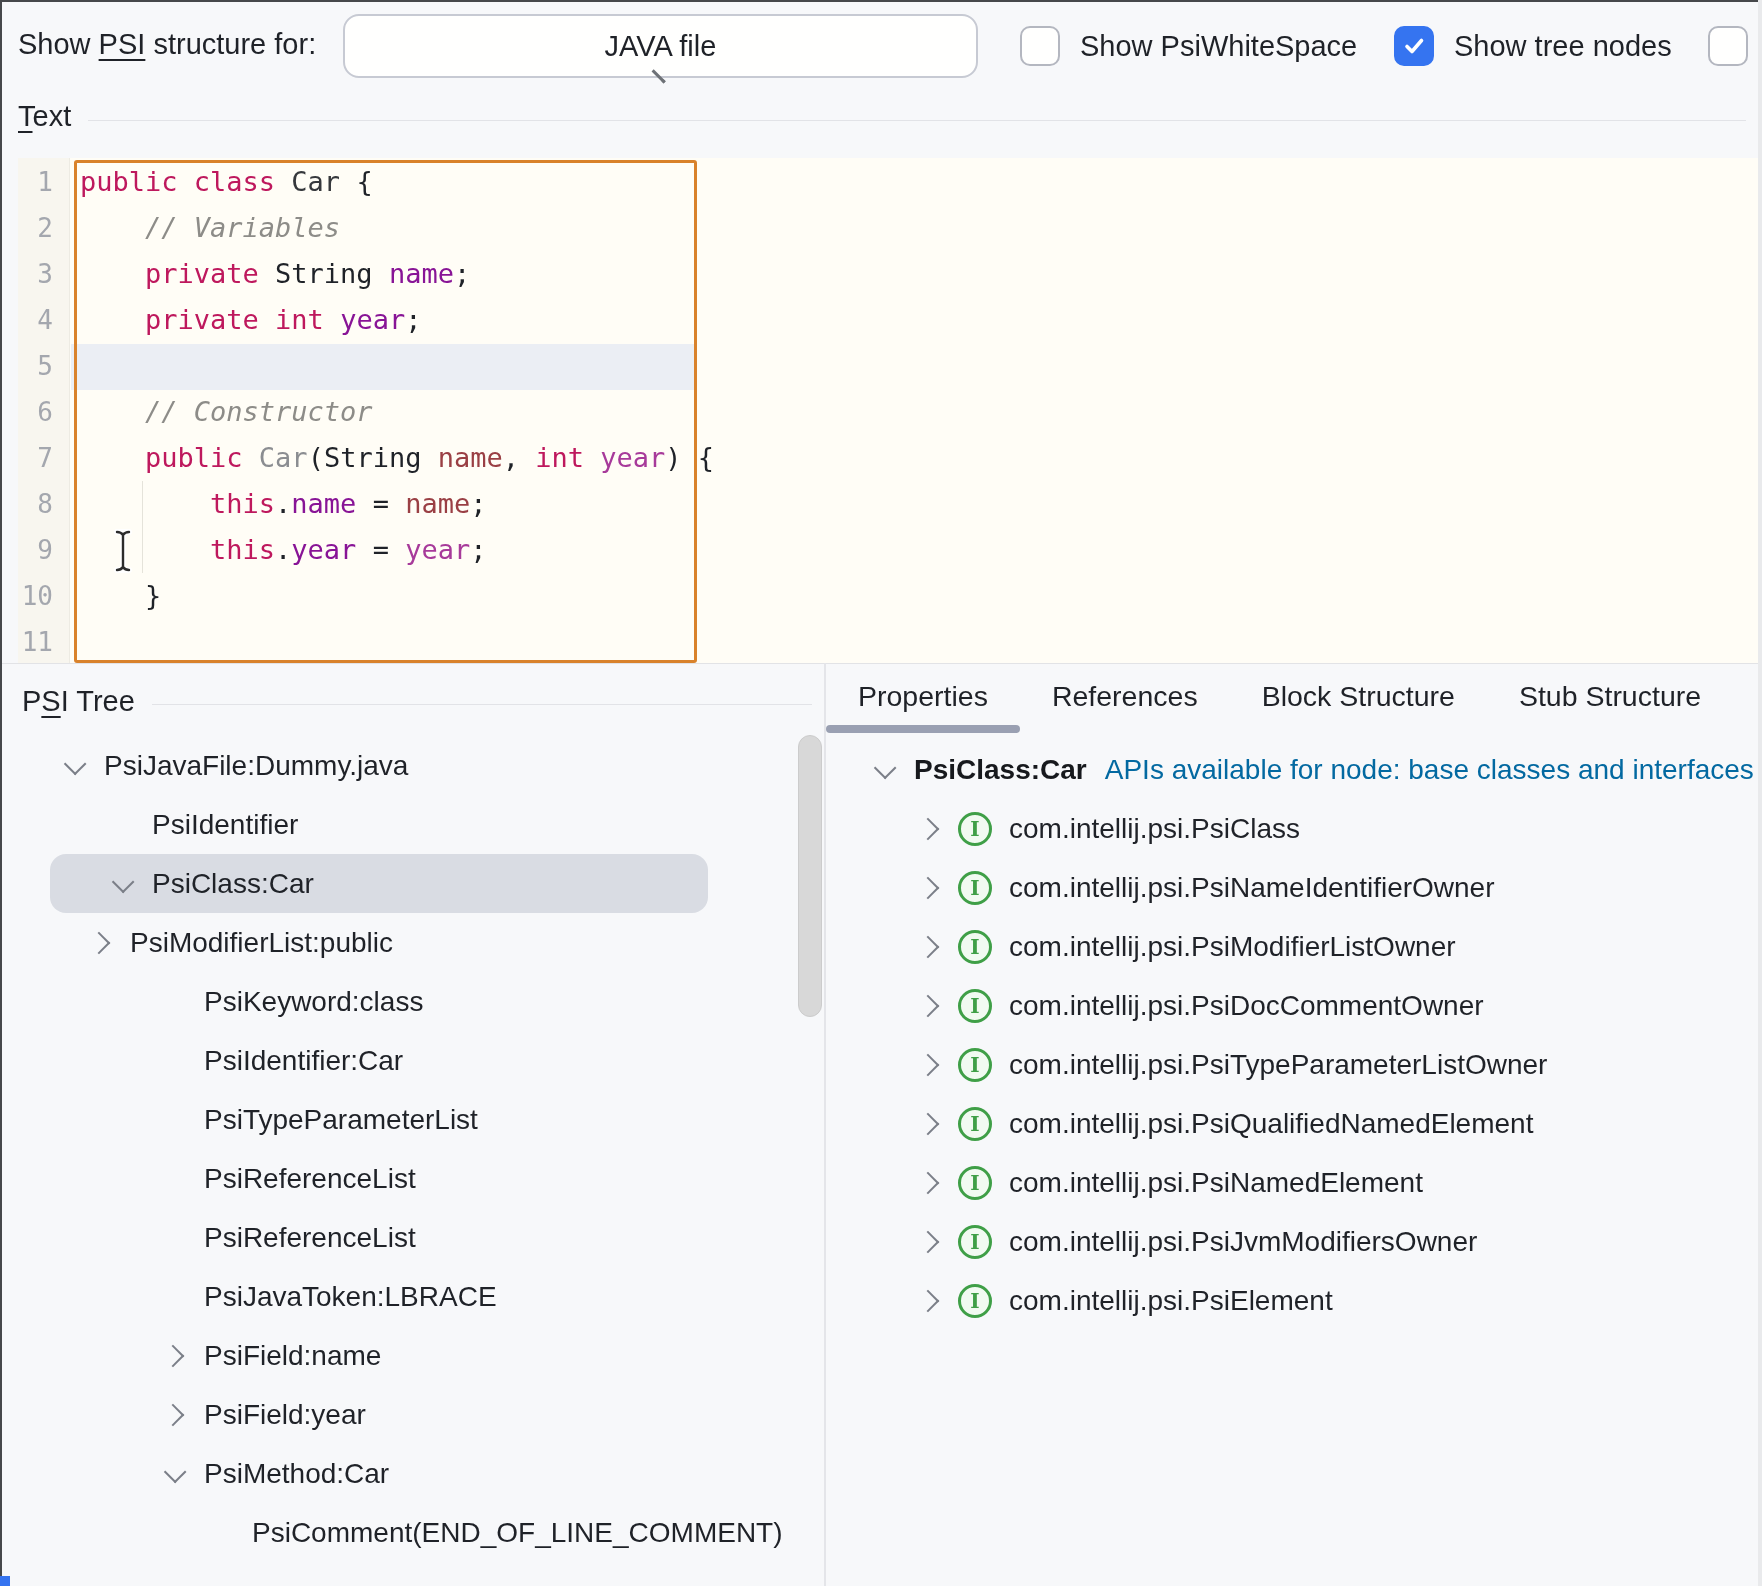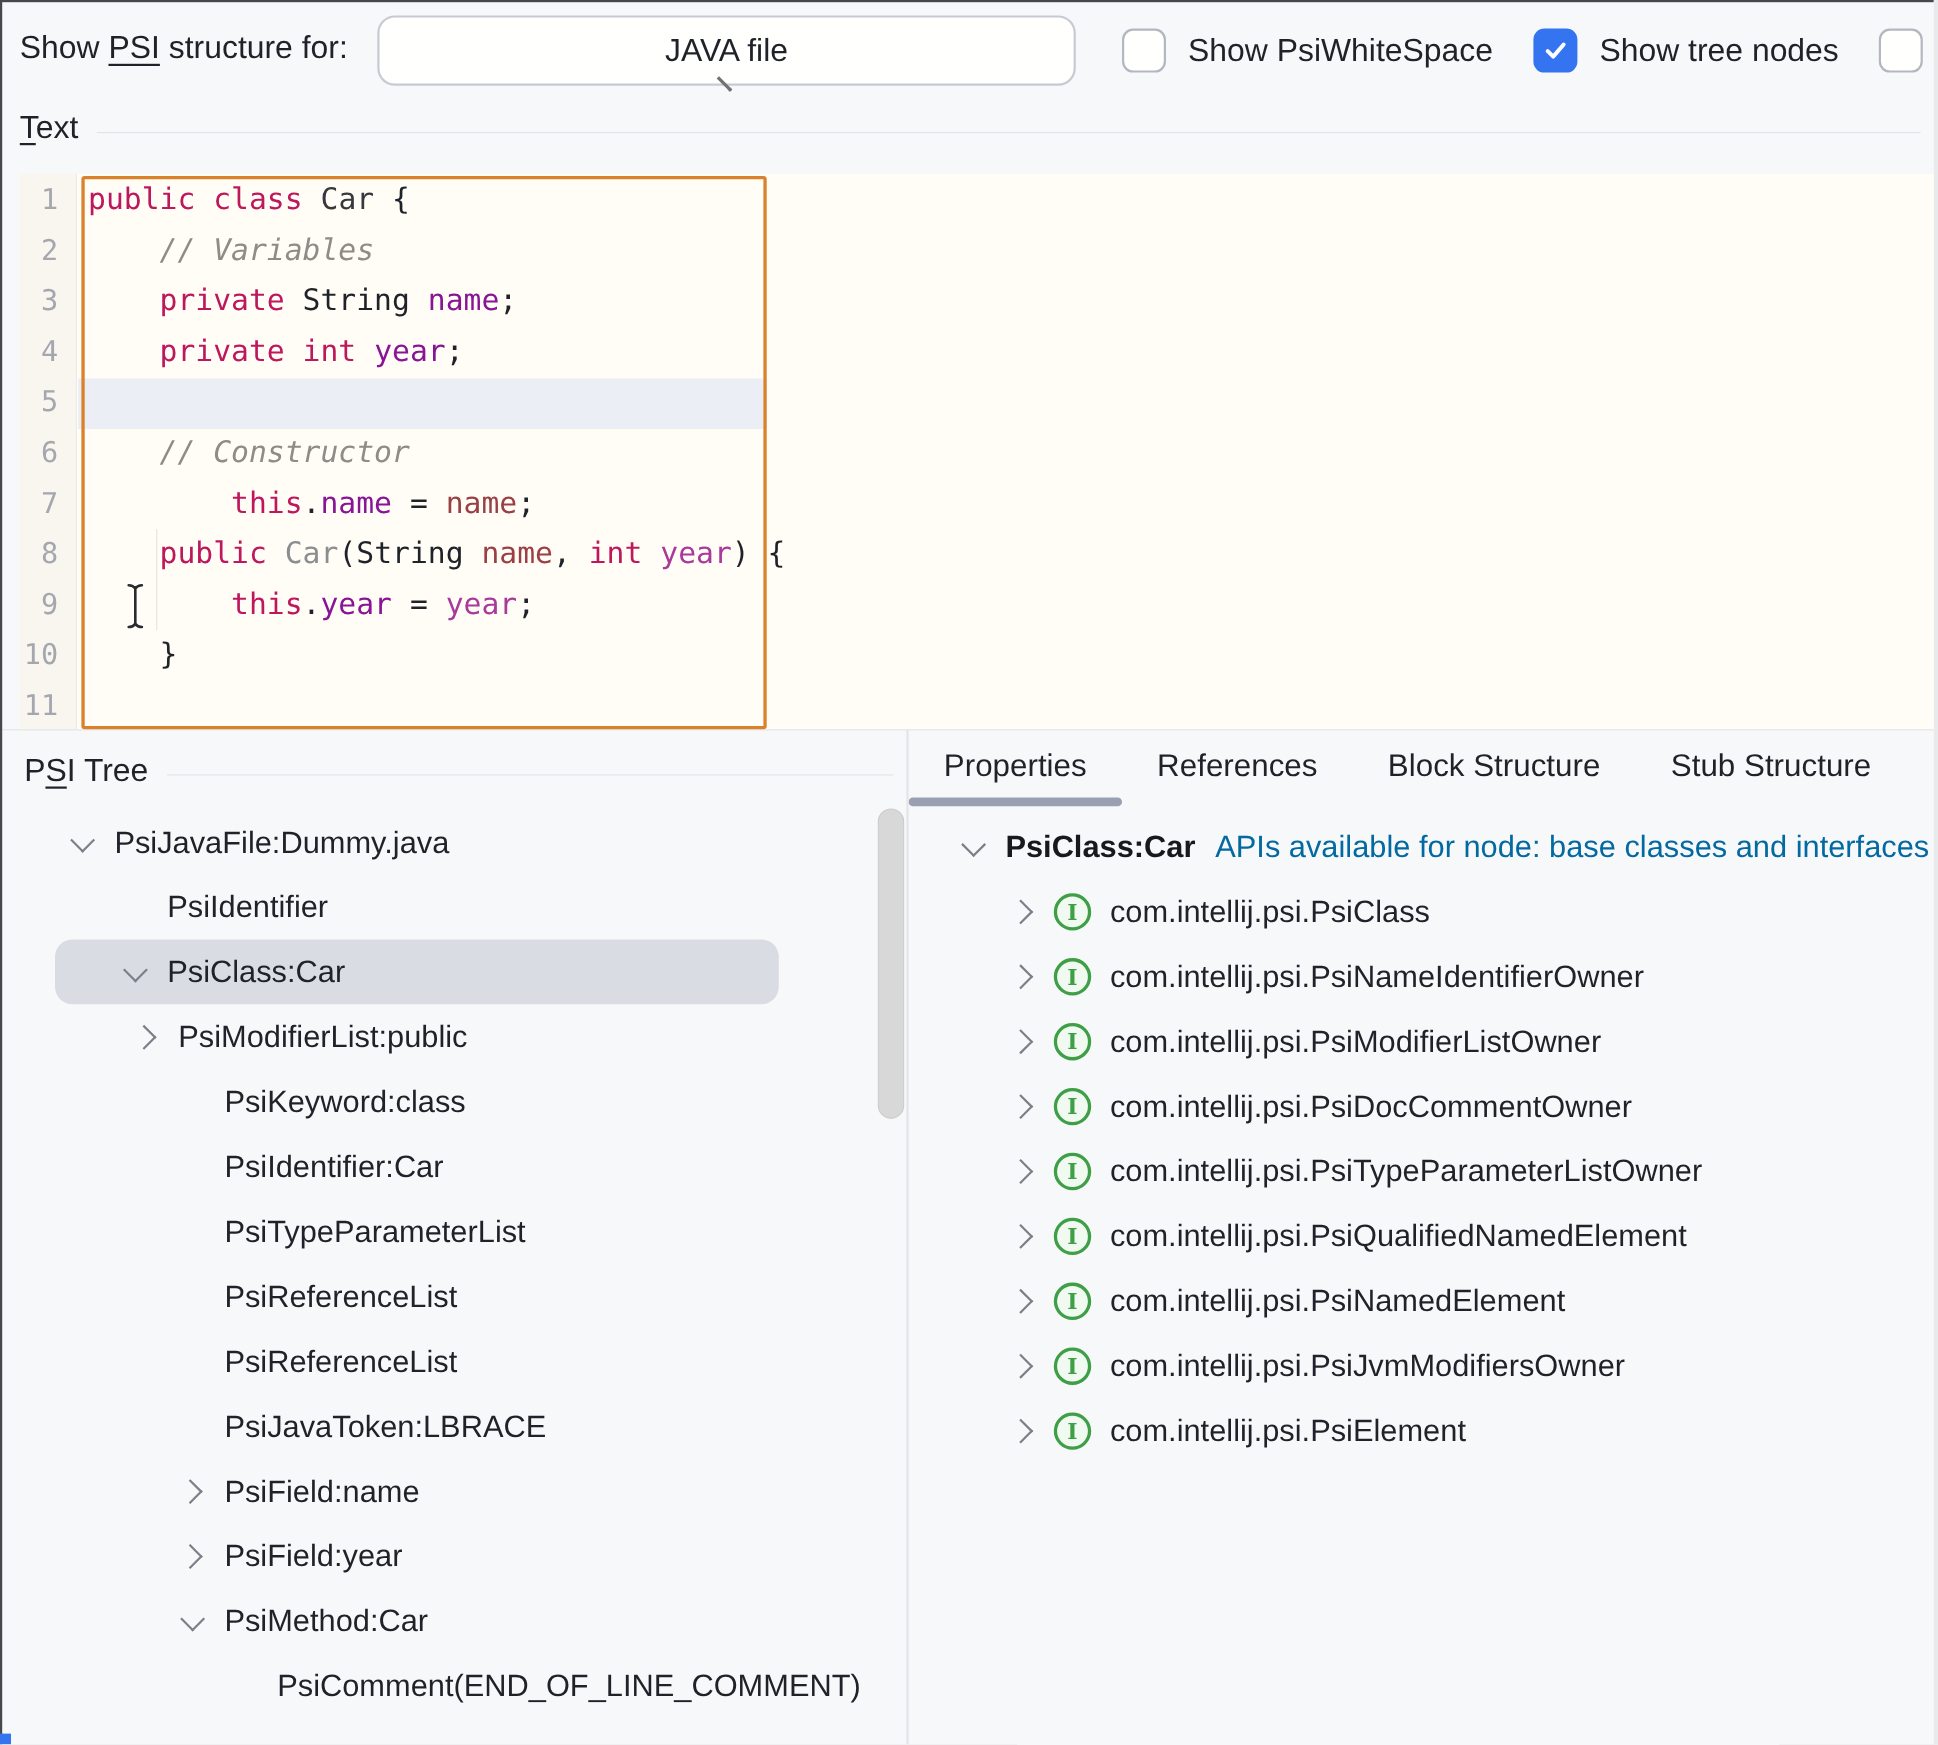--- a/index.html
+++ b/index.html
@@ -141,22 +141,22 @@
           <div class="gutter-num">11</div>
         </div>
     </div>
     <div class="code">
         <div class="code-line"><span class="tk-kw">public</span><span class="tk-pl"> </span><span class="tk-kw">class</span><span class="tk-pl"> </span><span class="tk-cls">Car</span><span class="tk-pl"> {</span></div>
         <div class="code-line"><span class="tk-pl">    </span><span class="tk-cm">// Variables</span></div>
         <div class="code-line"><span class="tk-pl">    </span><span class="tk-kw">private</span><span class="tk-pl"> String </span><span class="tk-fld">name</span><span class="tk-pl">;</span></div>
         <div class="code-line"><span class="tk-pl">    </span><span class="tk-kw">private</span><span class="tk-pl"> </span><span class="tk-kw">int</span><span class="tk-pl"> </span><span class="tk-fld">year</span><span class="tk-pl">;</span></div>
         <div class="code-line"></div>
         <div class="code-line"><span class="tk-pl">    </span><span class="tk-cm">// Constructor</span></div>
+        <div class="code-line"><span class="tk-pl">    </span><span class="tk-kw">public</span><span class="tk-pl"> </span><span class="tk-ctor">Car</span><span class="tk-pl">(String </span><span class="tk-pn">name</span><span class="tk-pl">, </span><span class="tk-kw">int</span><span class="tk-pl"> </span><span class="tk-py">year</span><span class="tk-pl">) {</span></div>
         <div class="code-line"><span class="tk-pl">        </span><span class="tk-kw">this</span><span class="tk-pl">.</span><span class="tk-fld">name</span><span class="tk-pl"> = </span><span class="tk-pn">name</span><span class="tk-pl">;</span></div>
-        <div class="code-line"><span class="tk-pl">    </span><span class="tk-kw">public</span><span class="tk-pl"> </span><span class="tk-ctor">Car</span><span class="tk-pl">(String </span><span class="tk-pn">name</span><span class="tk-pl">, </span><span class="tk-kw">int</span><span class="tk-pl"> </span><span class="tk-py">year</span><span class="tk-pl">) {</span></div>
         <div class="code-line"><span class="tk-pl">        </span><span class="tk-kw">this</span><span class="tk-pl">.</span><span class="tk-fld">year</span><span class="tk-pl"> = </span><span class="tk-py">year</span><span class="tk-pl">;</span></div>
         <div class="code-line"><span class="tk-pl">    }</span></div>
         <div class="code-line"></div>
       </div>
     <div class="indent-guide"></div>
     <div class="hl-range"></div>
     <svg class="ibeam" width="22" height="46" viewBox="0 0 22 46">
       <g fill="none" stroke="#ffffff" stroke-width="6" stroke-linecap="round">
         <path d="M5 4 h12 M5 42 h12 M11 4 v38"></path>
       </g>
@@ -180,21 +180,21 @@
         <div class="trow" style="padding-left: 106px;">
           <span class="chevbox"></span>
           <span>PsiIdentifier</span>
         </div>
         <div class="trow selected" style="padding-left: 58px;">
           <span class="chevbox">
             <span class="chev down tree-chev"></span>
           </span>
           <span>PsiClass:Car</span>
         </div>
-        <div class="trow" style="padding-left: 116px;">
+        <div class="trow" style="padding-left: 84px;">
           <span class="chevbox">
             <span class="chev right tree-chev"></span>
           </span>
           <span>PsiModifierList:public</span>
         </div>
         <div class="trow" style="padding-left: 158px;">
           <span class="chevbox"></span>
           <span>PsiKeyword:class</span>
         </div>
         <div class="trow" style="padding-left: 158px;">

